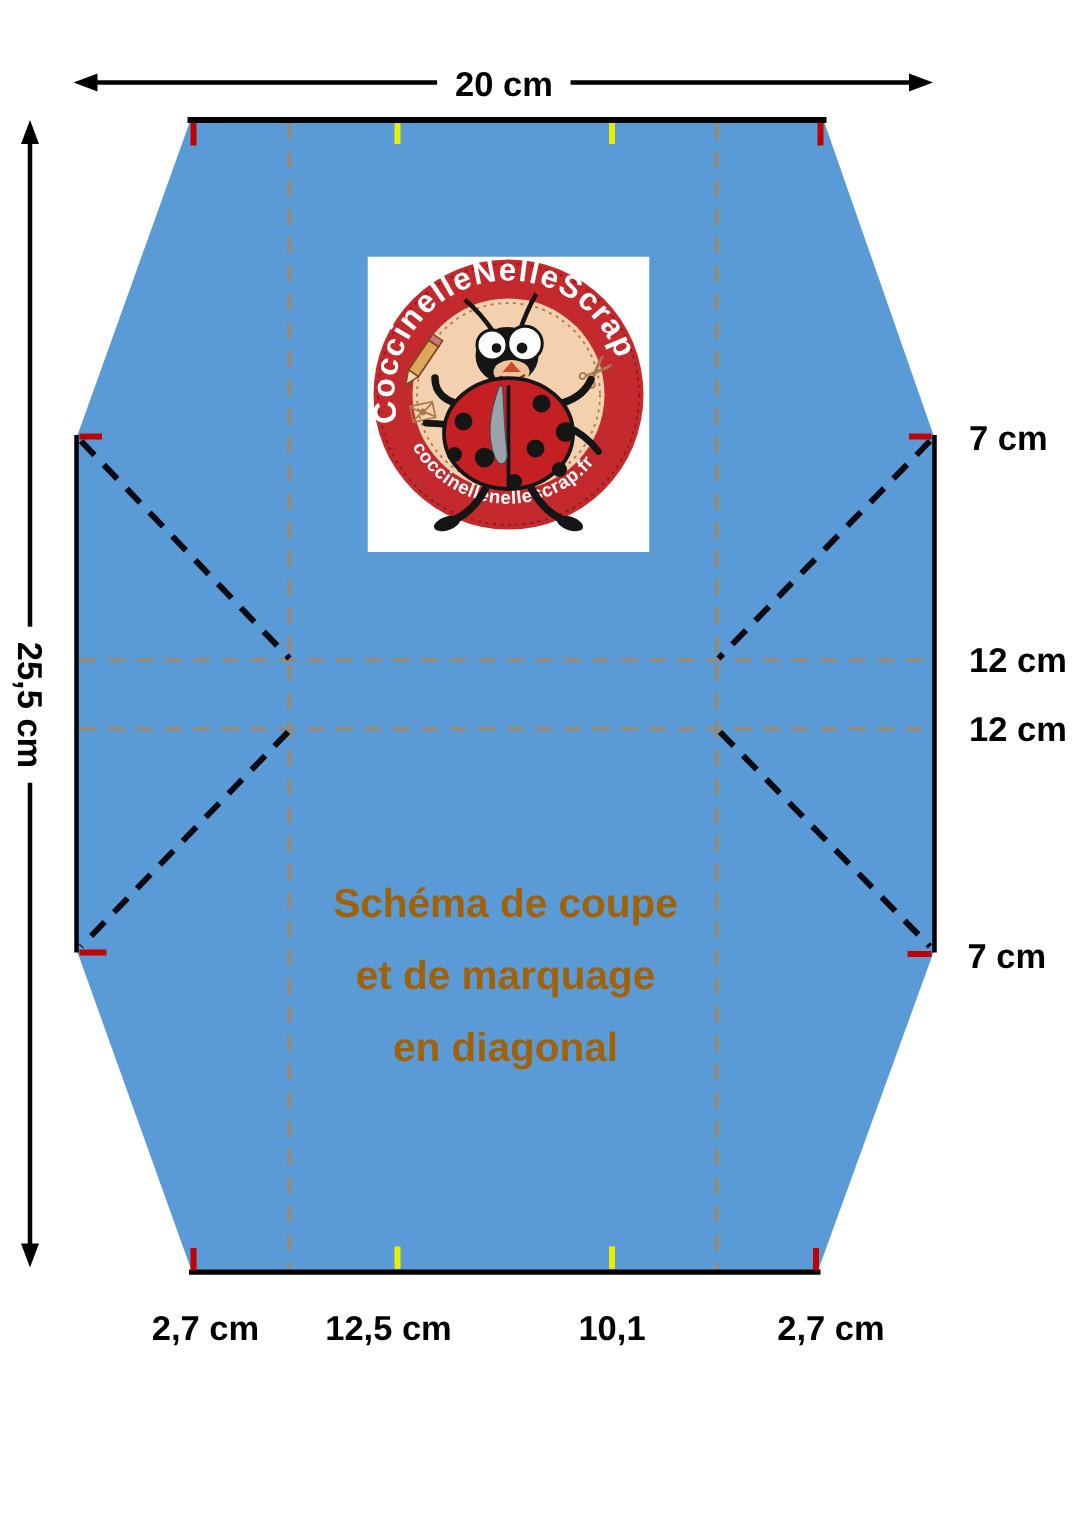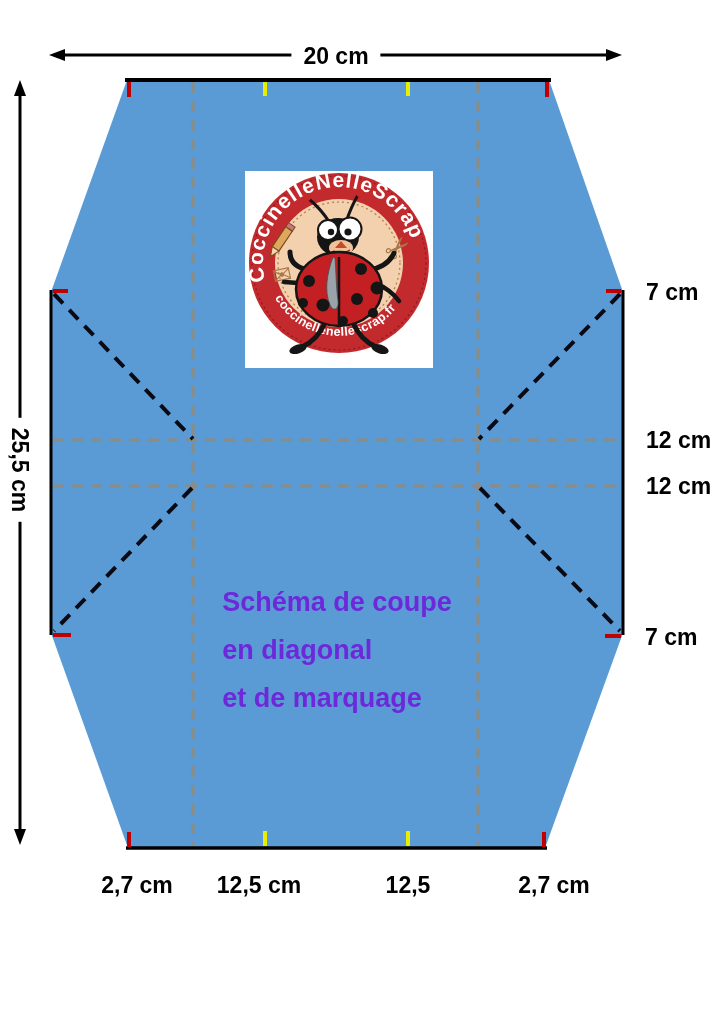--- a/index.html
+++ b/index.html
@@ -17,21 +17,21 @@
   .r1{left:646px;top:278px;}
   .r2{left:646px;top:426px;}
   .r3{left:646px;top:472px;}
   .r4{left:645px;top:623px;}
   .b1{left:137px;top:871px;transform:translateX(-50%);}
   .b2{left:259px;top:871px;transform:translateX(-50%);}
   .b3{left:408px;top:871px;transform:translateX(-50%);}
   .b4{left:554px;top:871px;transform:translateX(-50%);}
   .caption{
     position:absolute;left:337px;top:578px;transform:translateX(-50%);
-    color:#6d28d9;font-weight:bold;font-size:27px;
+    text-align:center;color:#a16207;font-weight:bold;font-size:27px;
     line-height:48px;white-space:nowrap;z-index:4;
   }
   .logo{position:absolute;left:245px;top:171px;width:188px;height:197px;z-index:6;}
 </style>
 </head>
 <body>
 
 <div class="page">
 
   <svg class="diagram-svg" width="724" height="1024" viewBox="0 0 724 1024">
@@ -80,27 +80,27 @@
   </svg>
 
   <span class="dim-label top-width">20 cm</span>
   <span class="dim-label left-height">25,5 cm</span>
   <span class="dim-label r1">7 cm</span>
   <span class="dim-label r2">12 cm</span>
   <span class="dim-label r3">12 cm</span>
   <span class="dim-label r4">7 cm</span>
   <span class="dim-label b1">2,7 cm</span>
   <span class="dim-label b2">12,5 cm</span>
-  <span class="dim-label b3">12,5</span>
+  <span class="dim-label b3">10,1</span>
   <span class="dim-label b4">2,7 cm</span>
 
   <div class="caption">
     <div>Schéma de coupe</div>
+    <div>et de marquage</div>
     <div>en diagonal</div>
-    <div>et de marquage</div>
   </div>
 
   <svg class="logo" viewBox="0 0 188 197">
     <rect x="0" y="0" width="188" height="197" fill="#ffffff"></rect>
     <circle cx="94" cy="92" r="90" fill="#c32a2e"></circle>
     <circle cx="94" cy="92" r="87" fill="none" stroke="#8b1a1c" stroke-width="1.2" stroke-dasharray="2 3"></circle>
     <circle cx="94" cy="92" r="64" fill="#f3d1ae"></circle>
     <circle cx="94" cy="92" r="61" fill="none" stroke="#b07948" stroke-width="1.2" stroke-dasharray="2 3"></circle>
 
     <defs>

